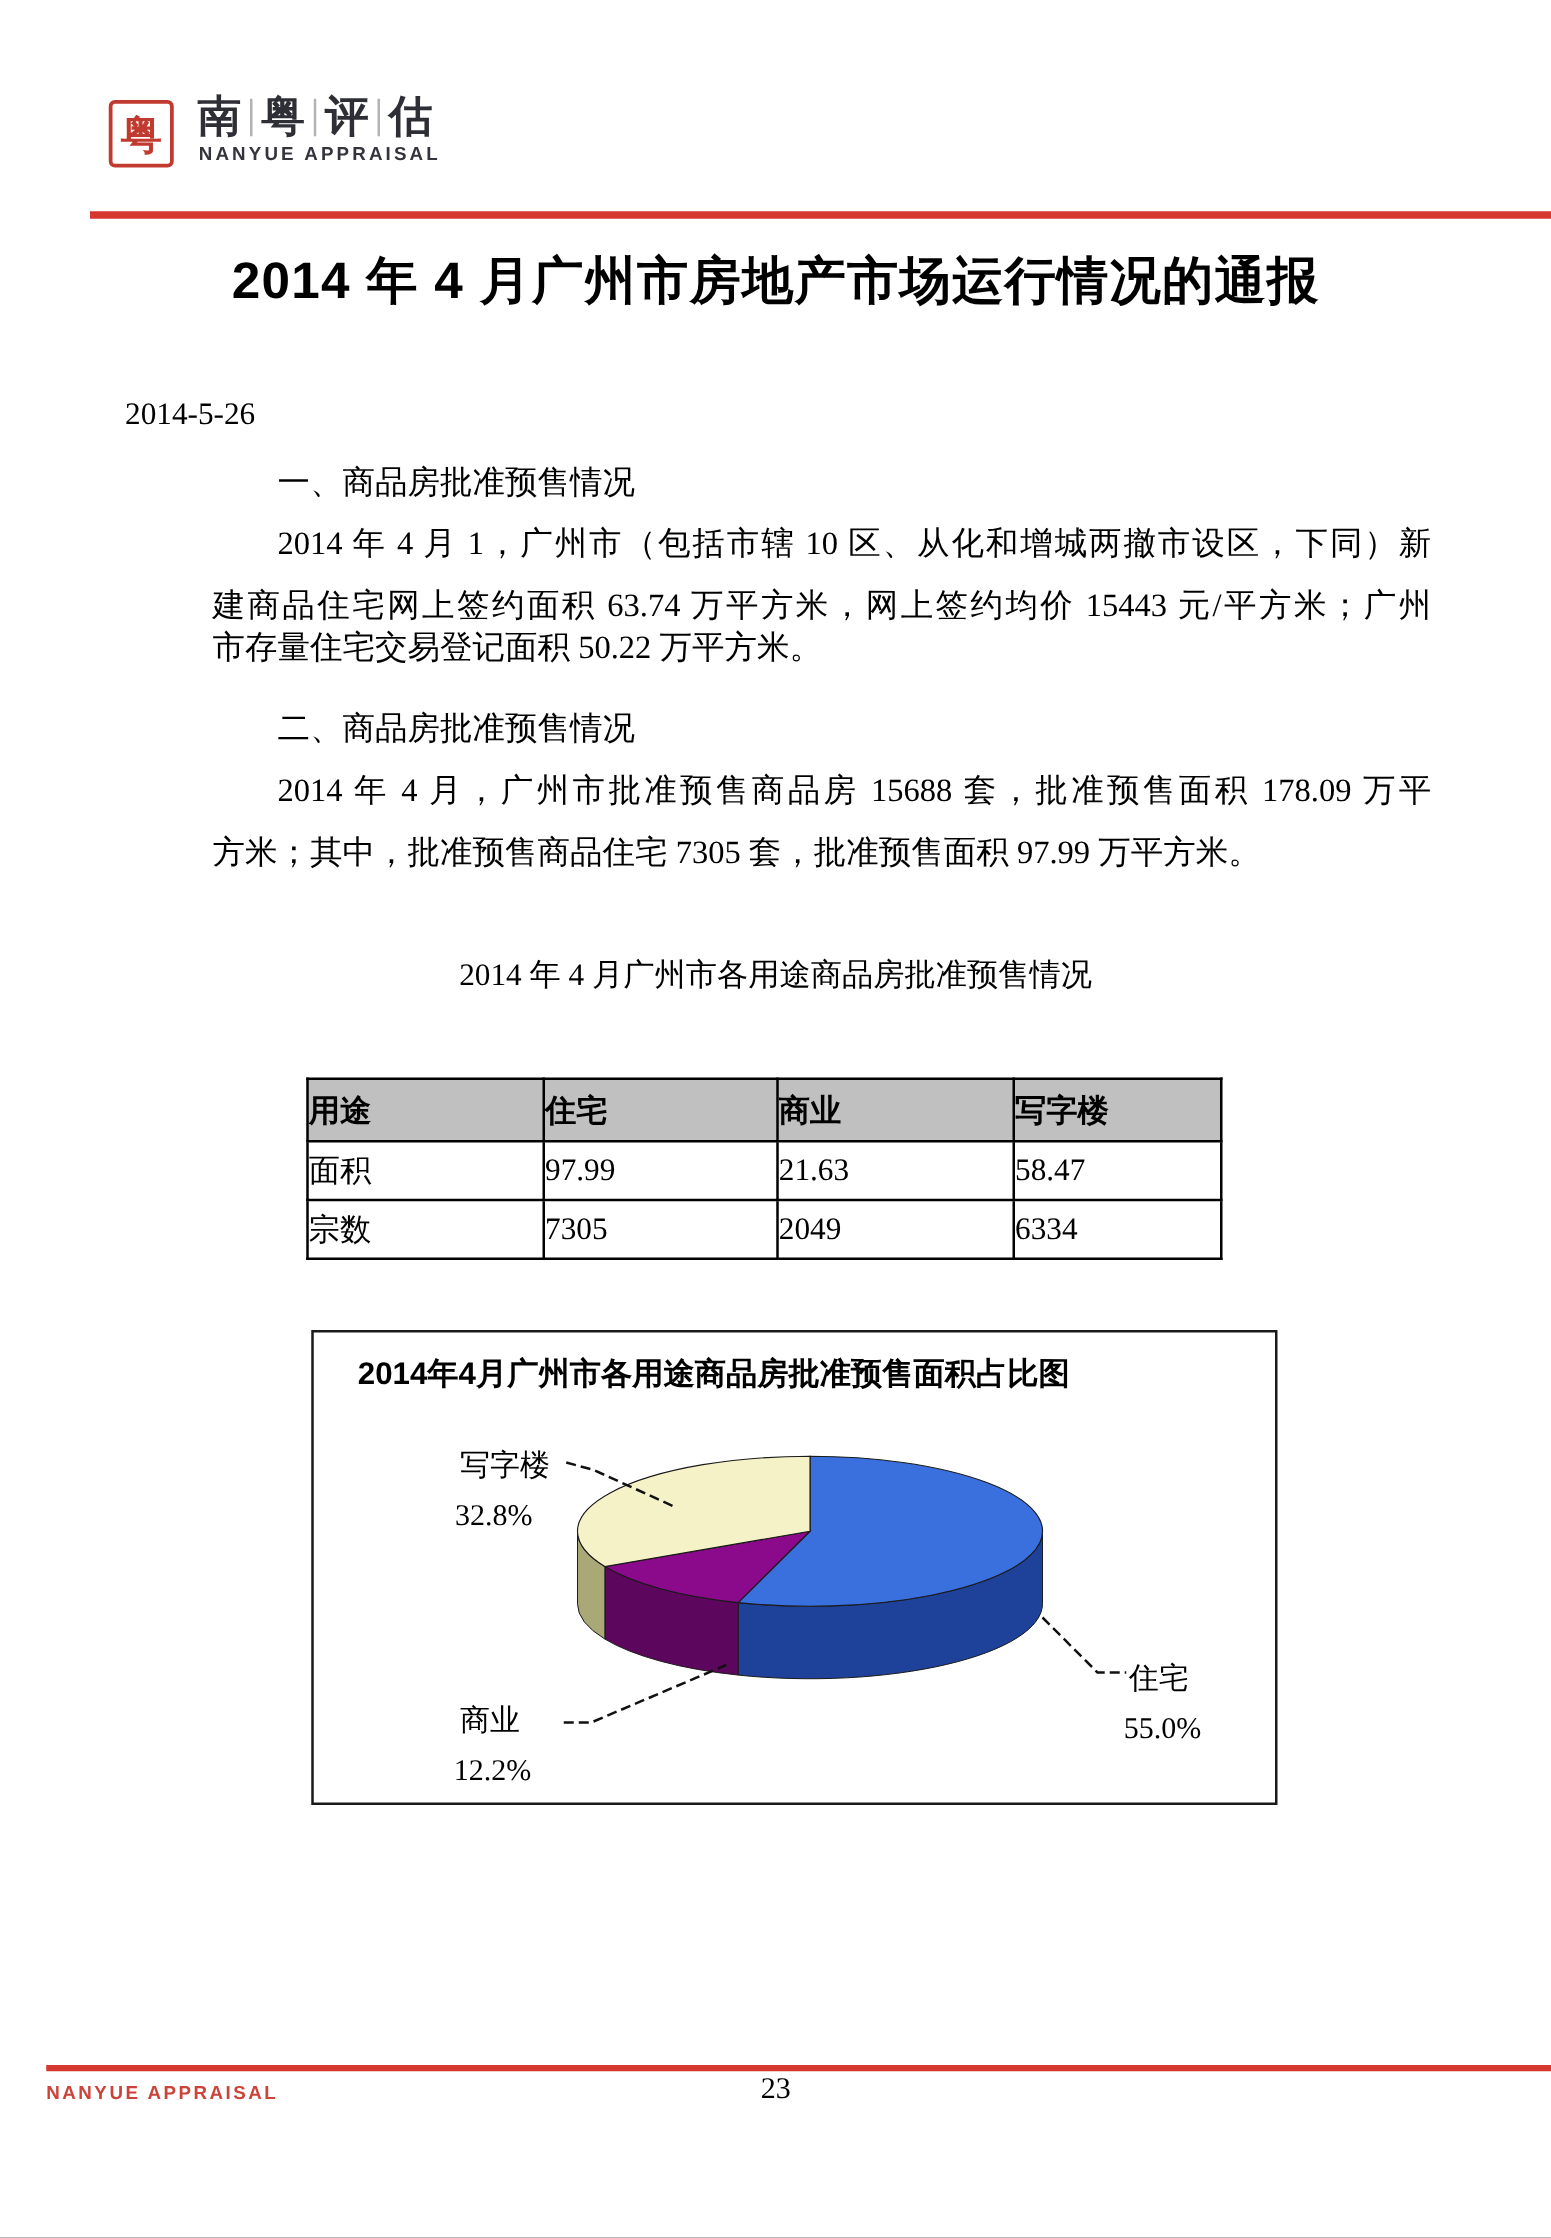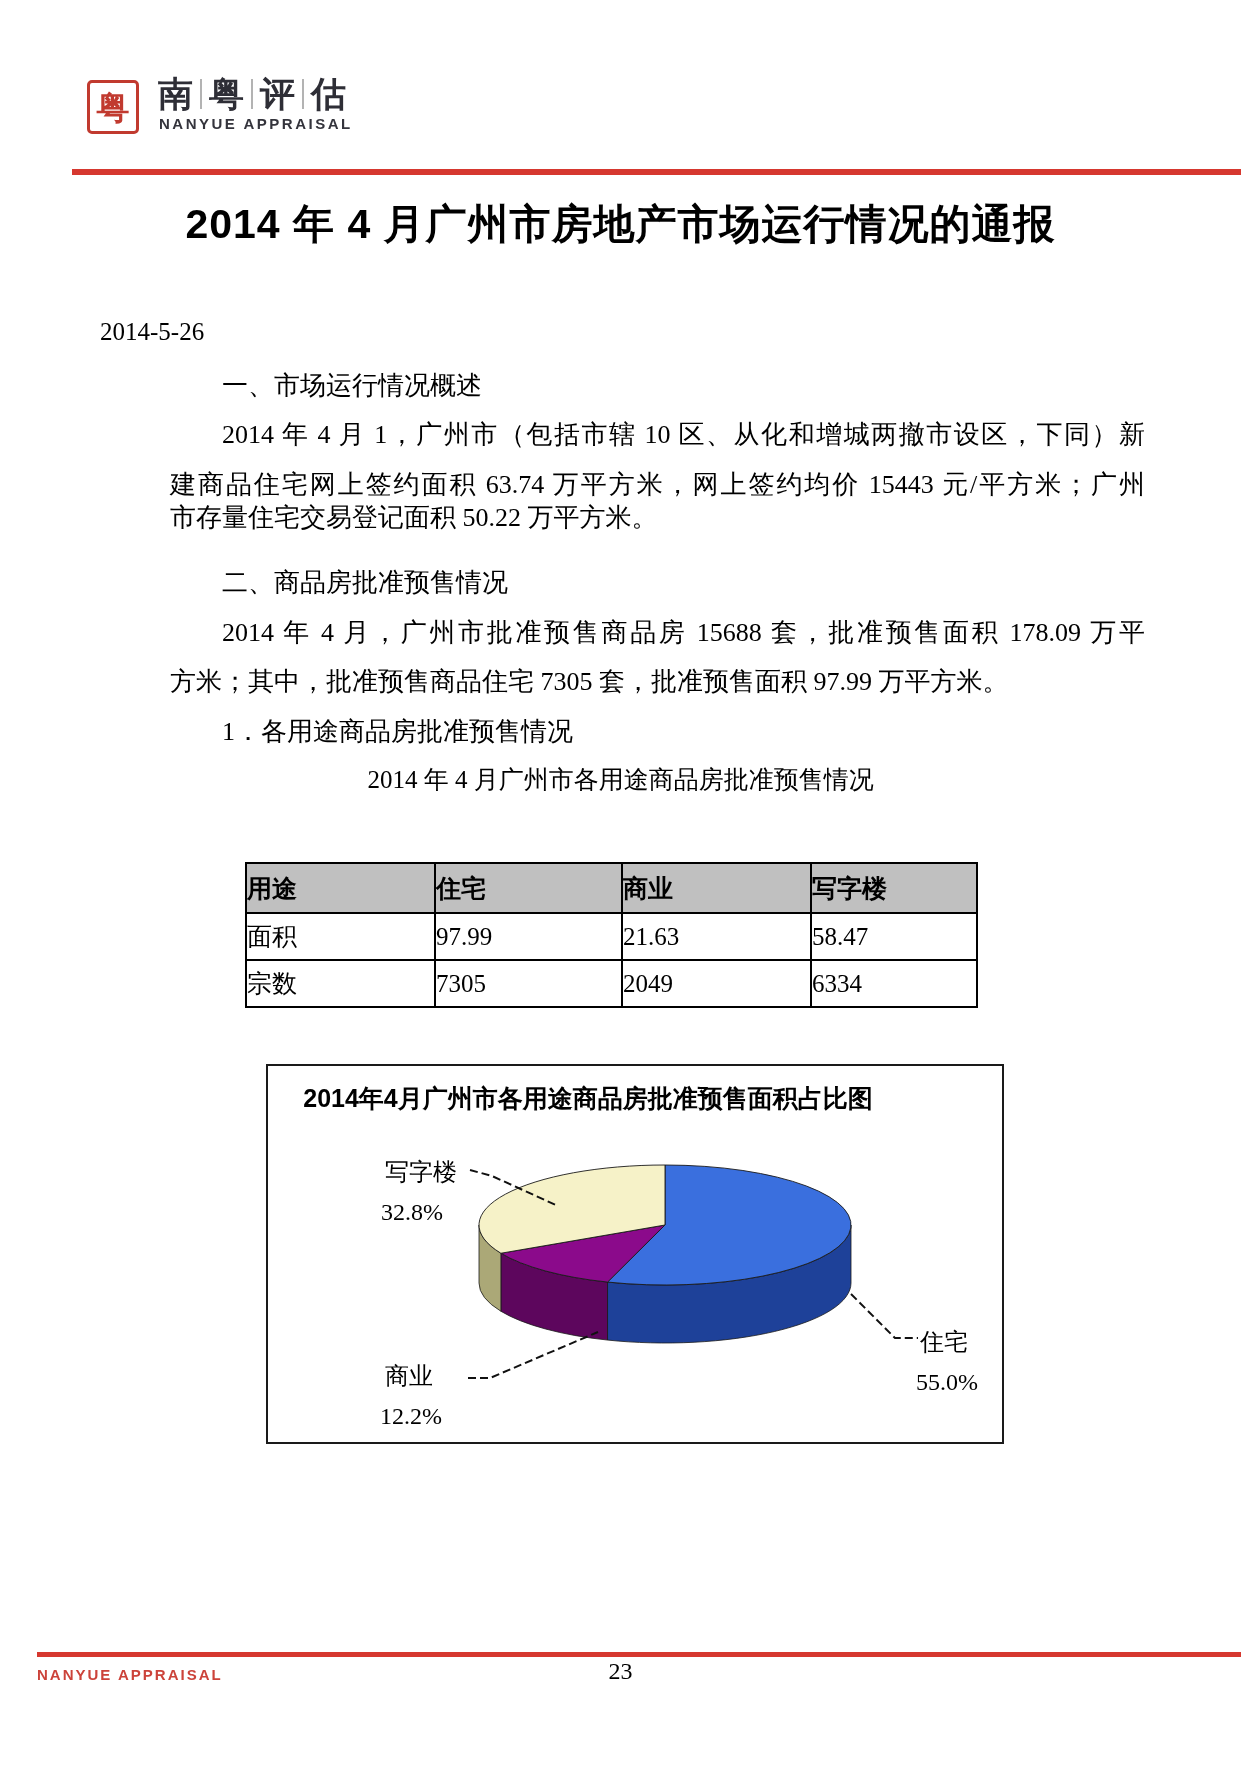--- a/index.html
+++ b/index.html
@@ -30,21 +30,21 @@
   .bhead{left:222px;font-size:26px;line-height:36px;}
 
   .tbl-caption{left:100px;top:763px;width:1041px;text-align:center;font-size:25px;}
   .unit-note{left:245px;top:809px;width:734px;text-align:right;font-size:24px;}
 
   table.datatable{position:absolute;left:245px;top:862px;width:733px;border-collapse:collapse;table-layout:fixed;}
   table.datatable th,table.datatable td{border:2px solid #000;text-align:left;font-size:25px;padding:0;}
   table.datatable th{height:48px;font-family:"Liberation Sans",sans-serif;font-weight:bold;}
   table.datatable td{height:45px;font-family:Liberation Serif, serif;}
 
-  .chart-box{left:266px;top:1064px;width:734px;height:376px;border:2px solid #1a1a1a;box-sizing:content-box;background:#fff;}
+  .chart-box{left:249px;top:1064px;width:734px;height:376px;border:2px solid #1a1a1a;box-sizing:content-box;background:#fff;padding-left:35px;}
   .chart-title{position:absolute;left:0;top:16px;width:640px;text-align:center;font-size:25px;font-weight:bold;
                font-family:"Liberation Sans",sans-serif;color:#000;}
   .chart-box svg{position:absolute;left:0;top:0;}
   .pie-label{font-size:24px;font-family:"Liberation Serif","DejaVu Serif",serif;fill:#000;}
 
   .frule{left:37px;top:1652px;width:1204px;height:5px;background:#d6382f;}
   .footer-brand{left:37px;top:1666px;font-family:"Liberation Sans",sans-serif;font-size:15px;font-weight:bold;
                 color:#cc433a;letter-spacing:2px;}
   .page-num{left:100px;top:1658px;width:1041px;text-align:center;font-size:24px;}
 </style>
@@ -65,30 +65,29 @@
     <span class="div"></span>
     <span class="ch">估</span>
   </div>
   <div class="abs brand-sub">NANYUE APPRAISAL</div>
 
   <div class="abs hrule"></div>
 
   <div class="abs doc-title">2014 年 4 月广州市房地产市场运行情况的通报</div>
   <div class="abs doc-date">2014-5-26</div>
 
-  <div class="abs bhead" style="top:368px;">一、市场运行情况概述</div>
+  <div class="abs bhead" style="top:368px;">一、商品房批准预售情况</div>
   <div class="abs bline first" style="top:417px;">2014 年 4 月 1，广州市（包括市辖 10 区、从化和增城两撤市设区，下同）新</div>
   <div class="abs bline" style="top:467px;">建商品住宅网上签约面积 63.74 万平方米，网上签约均价 15443 元/平方米；广州</div>
   <div class="abs bline last" style="top:500px;">市存量住宅交易登记面积 50.22 万平方米。</div>
 
   <div class="abs bhead" style="top:565px;">二、商品房批准预售情况</div>
   <div class="abs bline first" style="top:615px;">2014 年 4 月，广州市批准预售商品房 15688 套，批准预售面积 178.09 万平</div>
   <div class="abs bline last" style="top:664px;">方米；其中，批准预售商品住宅 7305 套，批准预售面积 97.99 万平方米。</div>
 
-  <div class="abs bhead" style="top:714px;">1．各用途商品房批准预售情况</div>
 
   <div class="abs tbl-caption">2014 年 4 月广州市各用途商品房批准预售情况</div>
 
   <table class="datatable">
     <colgroup>
       <col style="width:189px">
         <col style="width:187px">
         <col style="width:189px">
         <col style="width:166px">
     </colgroup>

